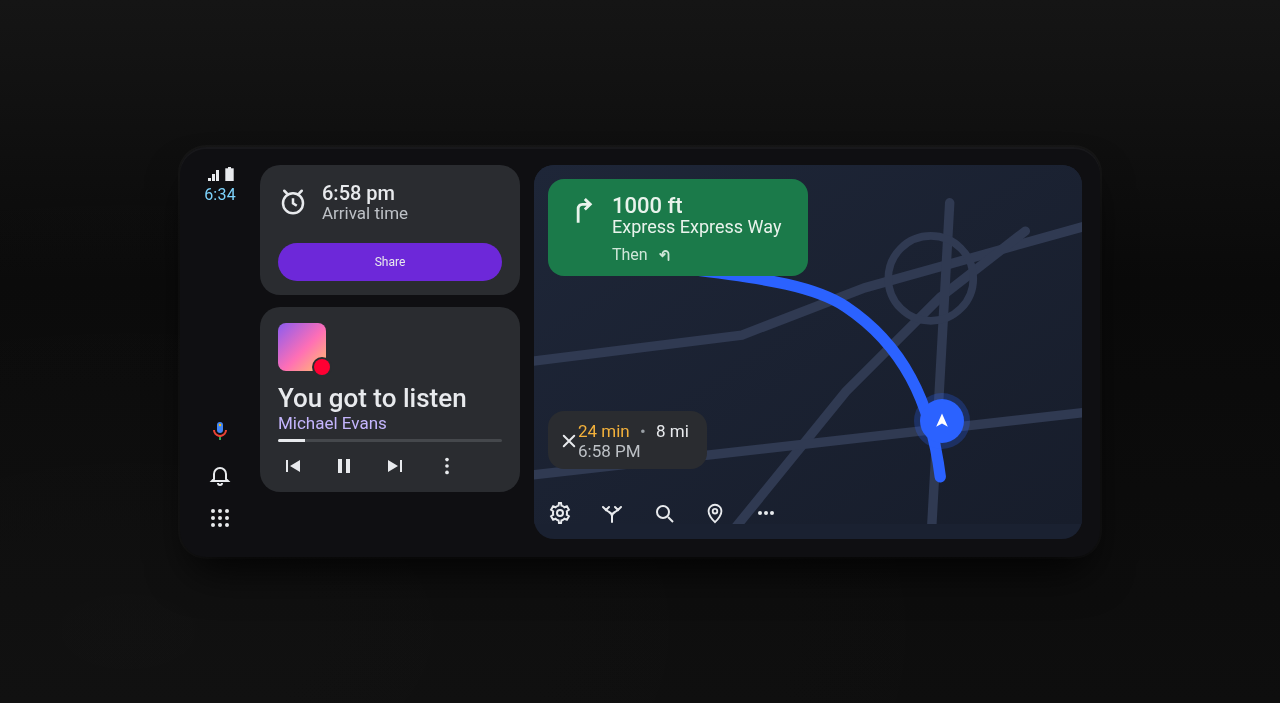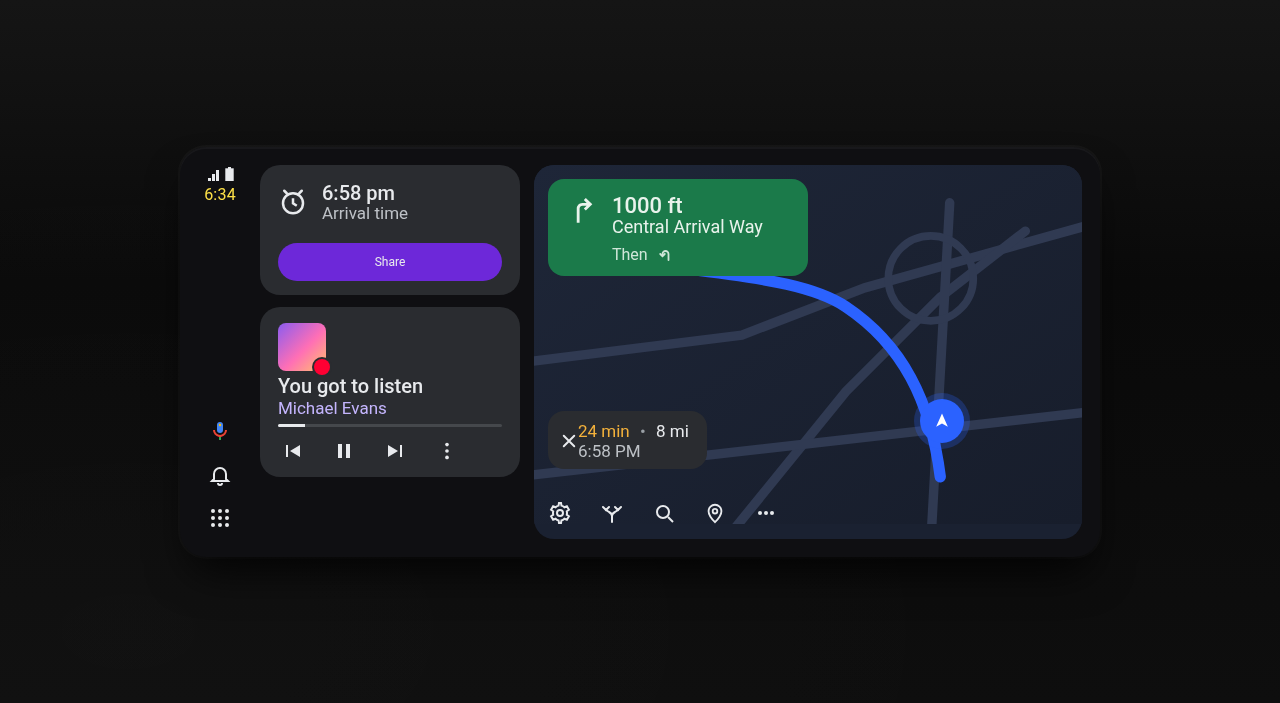--- a/index.html
+++ b/index.html
@@ -21,21 +21,21 @@
     background: #0f0f12;
     box-shadow:
       0 24px 44px -12px rgba(0,0,0,.85),
       0 2px 0 rgba(255,255,255,.04) inset,
       0 0 0 2px rgba(255,255,255,.03);
     padding: 18px 18px 18px 14px;
     display: flex; gap: 14px;
   }
   .rail {
     width: 52px; display: flex; flex-direction: column; align-items: center;
-    color: #fde047;
+    color: #7dd3fc;
     justify-content: space-between;
   }
   .status { display: flex; gap: 4px; align-items: flex-end; height: 16px; }
   .clock { font-size: 16px; margin-top: 4px; letter-spacing: .2px; }
   .rail .spacer { flex: 1; }
   .rail .btn { margin: 10px 0; color: #e8eaed; }
   .cards {
     width: 260px; display: flex; flex-direction: column; gap: 12px;
   }
   .card {
@@ -61,21 +61,21 @@
   .art {
     width: 48px; height: 48px; border-radius: 8px;
     background: linear-gradient(135deg, #8a5cf0 0%, #ff6fb5 55%, #ffc36a 100%);
     position: relative; flex: none;
   }
   .art::after {
     content: ""; position: absolute; right: -4px; bottom: -4px;
     width: 16px; height: 16px; border-radius: 50%;
     background: #ff0033; box-shadow: 0 0 0 2px #2a2c30;
   }
-  .title { font-size: 20px; font-weight: 500; margin-top: 3px; }
+  .title { font-size: 26px; font-weight: 500; margin-top: 12px; }
   .artist { font-size: 17px; color: #c4b5fd; }
   .progress { margin-top: 6px; height: 3px; border-radius: 2px; background: #45484c; position: relative; overflow: hidden; }
   .progress > i { position: absolute; left: 0; top: 0; bottom: 0; width: 12%; background: #e8eaed; }
   .controls { display: flex; gap: 28px; align-items: center; padding: 12px 2px 0; }
   .map {
     flex: 1; border-radius: 20px; position: relative; overflow: hidden;
     background: #1a2131;
   }
   .map svg.roads { position: absolute; inset: 0; }
   .turn {
@@ -239,21 +239,21 @@
     </svg>
 
     <div class="turn">
       <span class="ico">
         <svg width="34" height="34" viewBox="0 0 24 24" fill="#e9f3ec">
             <path d="M9 21V11c0-2 1.5-4 4-4h3l-2-2 1.4-1.4L20 8l-4.6 4.4L14 11l2-2h-3c-1 0-2 .8-2 2v10z"></path>
           </svg>
       </span>
       <div>
         <div class="dist">1000 ft</div>
-        <div class="road">Central Arrival Way</div>
+        <div class="road">Express Express Way</div>
         <div class="then">
           <span>Then</span>
           <span class="ico">
             <svg width="18" height="18" viewBox="0 0 24 24" fill="none" stroke="#cfe6d8" stroke-width="2.4" stroke-linecap="round">
                 <path d="M14 20v-8a4 4 0 00-8 0v2"></path>
                 <path d="M3 12l3 3 3-3"></path>
               </svg>
           </span>
         </div>
       </div>

